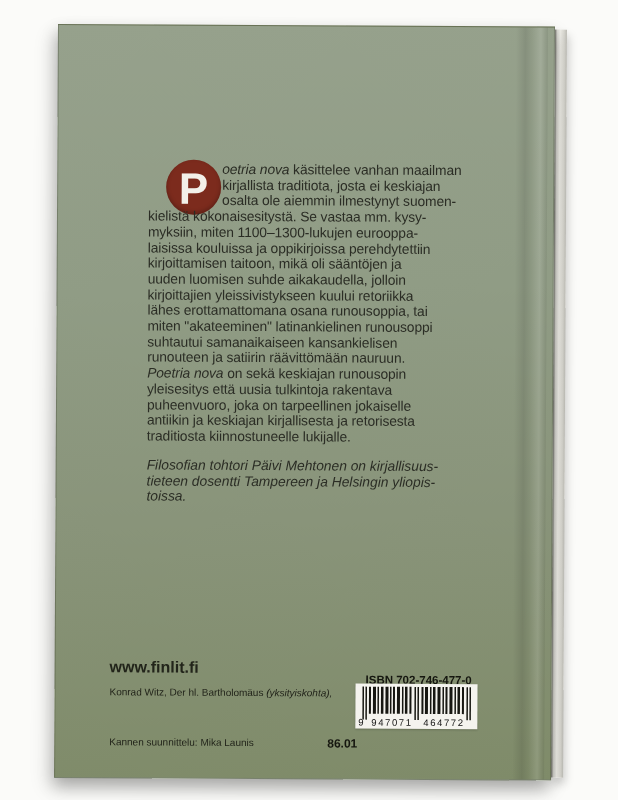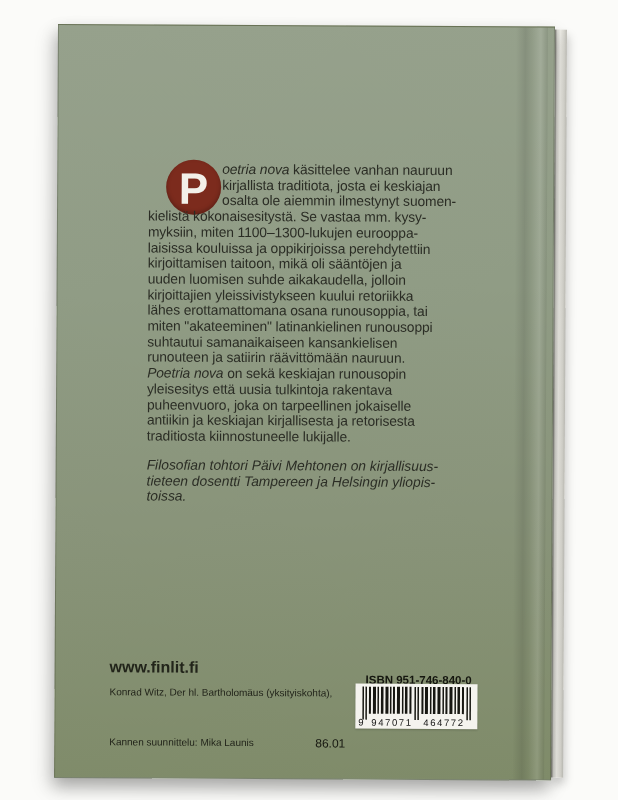--- a/index.html
+++ b/index.html
@@ -48,25 +48,25 @@
   .blurb .it{font-style:italic;margin-top:19px;}
   
   .author-note{
     position:absolute;left:90px;top:432px;width:350px;
     font-size:13.8px;line-height:15.7px;font-style:italic;color:#2b2d25;
   }
   .author-note .line{white-space:nowrap;}
   
   .website{position:absolute;left:54px;top:633px;font-size:16px;font-weight:700;color:#22241a;}
   .coverinfo{position:absolute;left:54px;top:661px;font-size:10px;line-height:12.8px;color:#22241a;}
-  .coverinfo .it{}
+  .coverinfo .it{font-style:italic;}
   .designer{position:absolute;left:54px;top:711px;font-size:10px;color:#22241a;}
   
   .isbnblock{position:absolute;left:310px;top:646px;font-size:11.5px;line-height:15.5px;font-weight:700;color:#15160f;}
-  .classification{position:absolute;left:260px;top:710px;font-size:12px;color:#15160f;}
+  .classification{position:absolute;left:272px;top:710px;font-size:12px;color:#15160f;font-weight:bold;}
   .barcode{
     position:absolute;left:300px;top:657px;width:122px;height:45px;
     background:#f4f3ee;box-shadow:0 1px 2px rgba(0,0,0,0.2);
   }
   .barcode svg{position:absolute;left:0;top:0;}
   .bdigits{position:absolute;left:0;top:0;width:100%;height:100%;font-size:9.5px;letter-spacing:1.6px;color:#111;}
   .bdigits .d1{position:absolute;left:3px;bottom:1px;}
   .bdigits .d2{position:absolute;left:16px;bottom:1px;}
   .bdigits .d3{position:absolute;left:68px;bottom:1px;}
 </style>
@@ -79,21 +79,21 @@
     <div class="pages"></div>
 
     <div class="cover">
       <div class="crease"></div>
 
       <div class="dropcap">
         <span>P</span>
       </div>
 
       <div class="blurb">
-        <div class="line indent"><span class="it">oetria nova</span><span> käsittelee vanhan nauruun</span></div>
+        <div class="line indent"><span class="it">oetria nova</span><span> käsittelee vanhan maailman</span></div>
         <div class="line indent"><span class="it"></span><span>kirjallista traditiota, josta ei keskiajan</span></div>
         <div class="line indent"><span class="it"></span><span>osalta ole aiemmin ilmestynyt suomen-</span></div>
         <div class="line"><span class="it"></span><span>kielistä kokonaisesitystä. Se vastaa mm. kysy-</span></div>
         <div class="line"><span class="it"></span><span>myksiin, miten 1100–1300-lukujen eurooppa-</span></div>
         <div class="line"><span class="it"></span><span>laisissa kouluissa ja oppikirjoissa perehdytettiin</span></div>
         <div class="line"><span class="it"></span><span>kirjoittamisen taitoon, mikä oli sääntöjen ja</span></div>
         <div class="line"><span class="it"></span><span>uuden luomisen suhde aikakaudella, jolloin</span></div>
         <div class="line"><span class="it"></span><span>kirjoittajien yleissivistykseen kuului retoriikka</span></div>
         <div class="line"><span class="it"></span><span>lähes erottamattomana osana runousoppia, tai</span></div>
         <div class="line"><span class="it"></span><span>miten "akateeminen" latinankielinen runousoppi</span></div>
@@ -114,21 +114,21 @@
 
       <div class="website">www.finlit.fi</div>
 
       <div class="coverinfo">
         <div><span>Konrad Witz, Der hl. Bartholomäus </span><span class="it">(yksityiskohta),</span></div>
       </div>
 
       <div class="designer">Kannen suunnittelu: Mika Launis</div>
 
       <div class="isbnblock">
-        <div>ISBN 951-746-840-0</div>
+        <div>ISBN 702-746-477-0</div>
         <div>ISSN 0562-6129</div>
       </div>
 
       <div class="classification">86.01</div>
 
       <div class="barcode">
         <svg width="122" height="45" viewBox="0 0 122 45">
           <g fill="#171712">
             <rect x="7" y="3" width="1.5" height="33"></rect>
               <rect x="10" y="3" width="1.5" height="33"></rect>

